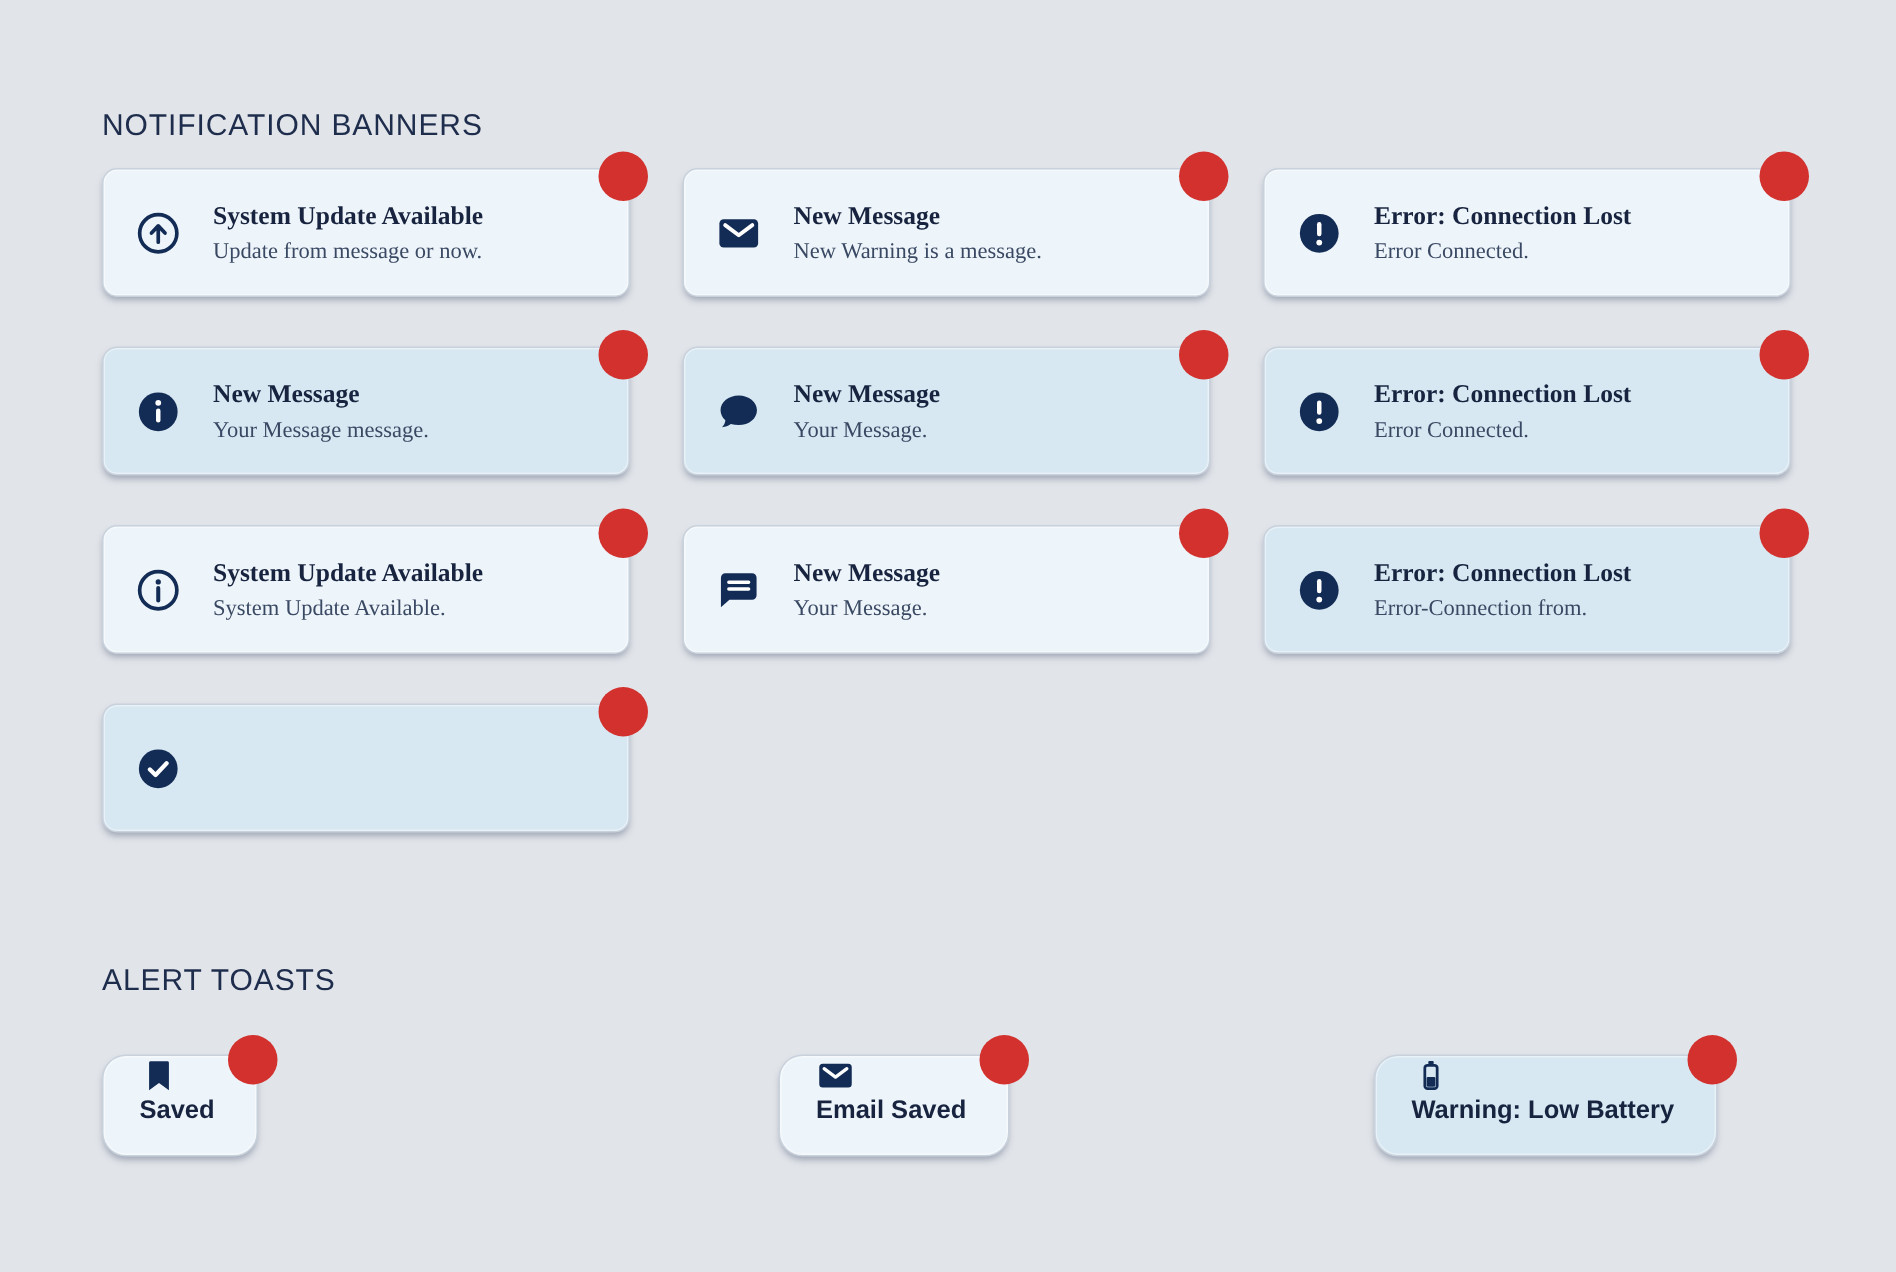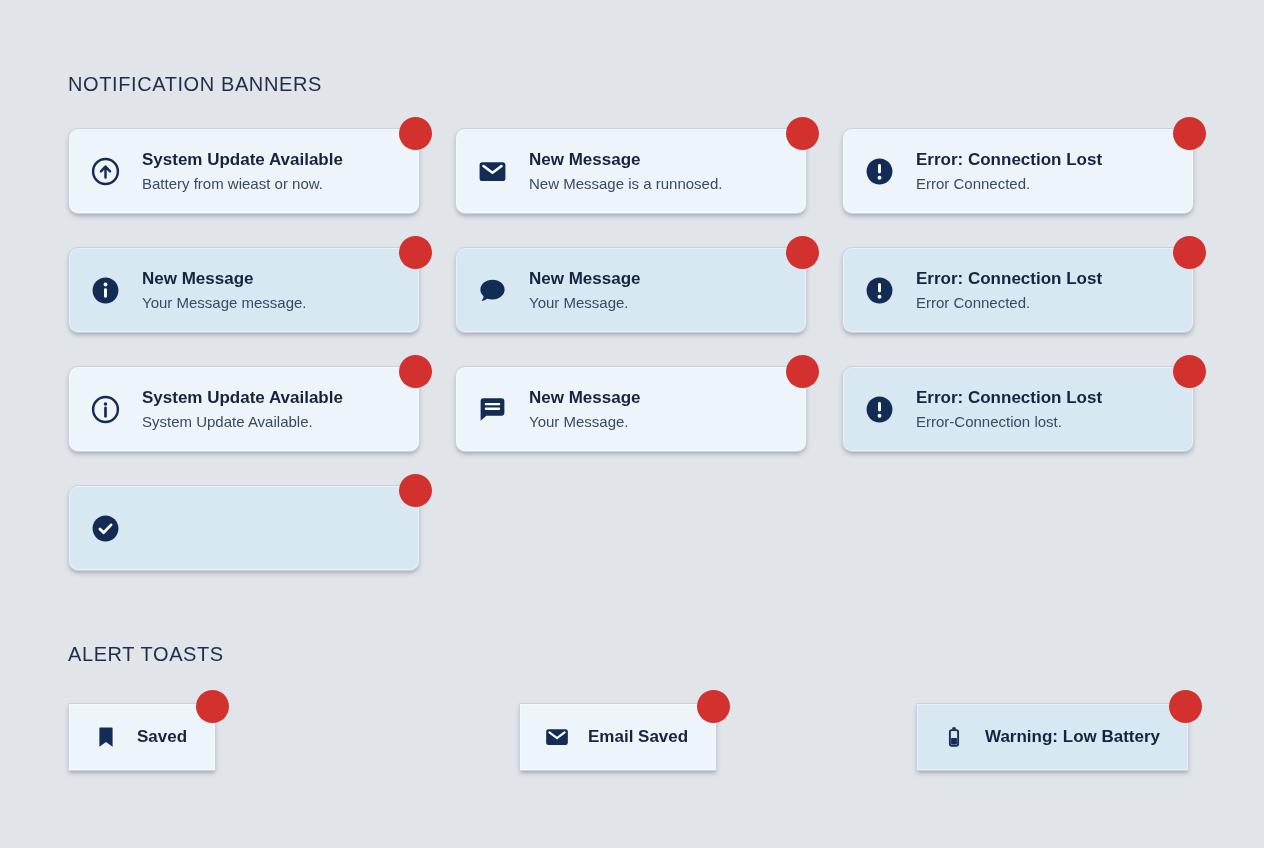--- a/index.html
+++ b/index.html
@@ -4,46 +4,46 @@
 <style>
   html,body{margin:0;padding:0;}
   body{font-family:"Liberation Sans", sans-serif; background:var(--page-bg,#e1e4e9);}
   .canvas{position:relative;width:1256px;height:848px;background:var(--page-bg,#e1e4e9);overflow:hidden;}
 
   .section-title{position:absolute;left:68px;margin:0;font-size:20px;font-weight:500;
     letter-spacing:0.6px;color:var(--heading,#1f2d4d);}
   #banners-title{top:73px;}
   #toasts-title{top:643px;}
 
-  .grid{position:absolute;left:68px;top:128px;display:grid;
-    grid-template-columns:repeat(3,352px);grid-auto-rows:86px;column-gap:35px;row-gap:33px;}
+  .grid{position:absolute;left:68px;top:112px;display:grid;
+    grid-template-columns:repeat(3,352px);grid-auto-rows:86px;column-gap:35px;row-gap:33px;font-family:Liberation Serif, serif;}
 
   .card{position:relative;border-radius:10px;display:flex;align-items:center;
     padding:0 18px 0 21px;box-sizing:border-box;
     border:1px solid var(--border,#c9d2dc);
     box-shadow:0 3px 4px -1px rgba(100,112,135,.5), inset 0 0 0 1px rgba(255,255,255,.4);}
   .card.light{background:var(--card-light,#eef5fa);}
   .card.blue{background:var(--card-blue,#d7e8f2);}
 
   .badge{position:absolute;top:-12px;right:-13px;width:33px;height:33px;border-radius:50%;
     background:var(--red,#d2312e);}
   .toast .badge{top:-14px;right:-14px;}
 
   .icon{width:31px;height:31px;flex:0 0 31px;margin-right:21px;color:var(--icon,#132c55);
     display:flex;align-items:center;justify-content:center;}
   .icon svg{width:31px;height:31px;display:block;}
 
   .txt{display:flex;flex-direction:column;justify-content:center;}
   .card-title{font-size:17px;font-weight:700;color:var(--title,#17233f);line-height:22px;}
   .card-sub{font-size:15px;font-weight:400;color:var(--subtitle,#3a4963);line-height:20px;margin-top:3px;}
 
-  .toast{position:absolute;top:703px;height:68px;border-radius:1px;display:flex;align-items:center;
+  .toast{position:absolute;top:703px;height:68px;border-radius:16px;display:flex;
     padding:0 28px 0 24px;box-sizing:border-box;
     border:1px solid var(--border,#c9d2dc);
-    box-shadow:0 3px 4px -1px rgba(100,112,135,.5), inset 0 0 0 1px rgba(255,255,255,.4);}
+    box-shadow:0 3px 4px -1px rgba(100,112,135,.5), inset 0 0 0 1px rgba(255,255,255,.4);flex-direction:column;}
   .toast.light{background:var(--card-light,#eef5fa);}
   .toast.blue{background:var(--card-blue,#d7e8f2);}
   .toast .icon{width:26px;height:26px;flex:0 0 26px;margin-right:18px;}
   .toast .icon svg{width:26px;height:26px;}
   .toast-label{font-size:17px;font-weight:700;color:var(--title,#17233f);white-space:nowrap;}
 
   #toast-0{left:68px;}
   #toast-1{left:519px;}
   #toast-2{left:916px;}
 </style>
@@ -59,35 +59,35 @@
     <div class="card light">
       <span class="badge"></span>
       <span class="icon">
         <svg viewBox="0 0 24 24">
             <circle cx="12" cy="12" r="9.6" fill="none" stroke="currentColor" stroke-width="1.9"></circle>
             <path d="M12 16.6V8.9M8.5 11.9 12 8.2l3.5 3.7" fill="none" stroke="currentColor" stroke-width="1.9" stroke-linecap="round" stroke-linejoin="round"></path>
           </svg>
       </span>
       <div class="txt">
         <div class="card-title">System Update Available</div>
-        <div class="card-sub">Battery from wieast or now.</div>
+        <div class="card-sub">Update from message or now.</div>
       </div>
     </div>
 
     <div class="card light">
       <span class="badge"></span>
       <span class="icon">
         <svg viewBox="0 0 24 24">
             <rect x="2" y="4.8" width="20" height="14.6" rx="2.2" fill="currentColor"></rect>
             <path d="M5 7.8l7 5.2 7-5.2" fill="none" stroke="#fff" stroke-width="2" stroke-linecap="round" stroke-linejoin="round"></path>
           </svg>
       </span>
       <div class="txt">
         <div class="card-title">New Message</div>
-        <div class="card-sub">New Message is a runnosed.</div>
+        <div class="card-sub">New Warning is a message.</div>
       </div>
     </div>
 
     <div class="card light">
       <span class="badge"></span>
       <span class="icon">
         <svg viewBox="0 0 24 24">
             <circle cx="12" cy="12" r="10" fill="currentColor"></circle>
             <rect x="10.85" y="6.2" width="2.3" height="7.3" rx="1.15" fill="#fff"></rect>
             <circle cx="12" cy="16.8" r="1.5" fill="#fff"></circle>
@@ -175,21 +175,21 @@
       <span class="badge"></span>
       <span class="icon">
         <svg viewBox="0 0 24 24">
             <circle cx="12" cy="12" r="10" fill="currentColor"></circle>
             <rect x="10.85" y="6.2" width="2.3" height="7.3" rx="1.15" fill="#fff"></rect>
             <circle cx="12" cy="16.8" r="1.5" fill="#fff"></circle>
           </svg>
       </span>
       <div class="txt">
         <div class="card-title">Error: Connection Lost</div>
-        <div class="card-sub">Error-Connection lost.</div>
+        <div class="card-sub">Error-Connection from.</div>
       </div>
     </div>
 
     <div class="card blue">
       <span class="badge"></span>
       <span class="icon">
         <svg viewBox="0 0 24 24">
             <circle cx="12" cy="12" r="10" fill="currentColor"></circle>
             <path d="m7.7 12.4 2.9 2.8 5.7-6" fill="none" stroke="#fff" stroke-width="2.2" stroke-linecap="round" stroke-linejoin="round"></path>
           </svg>

